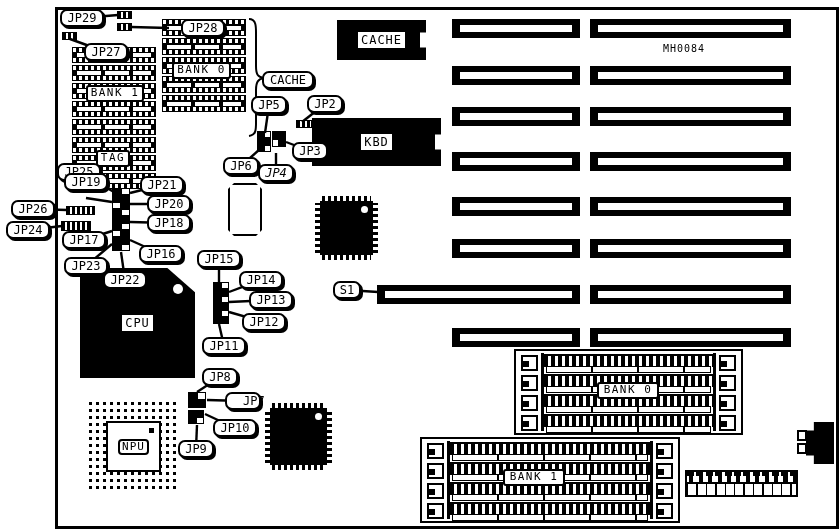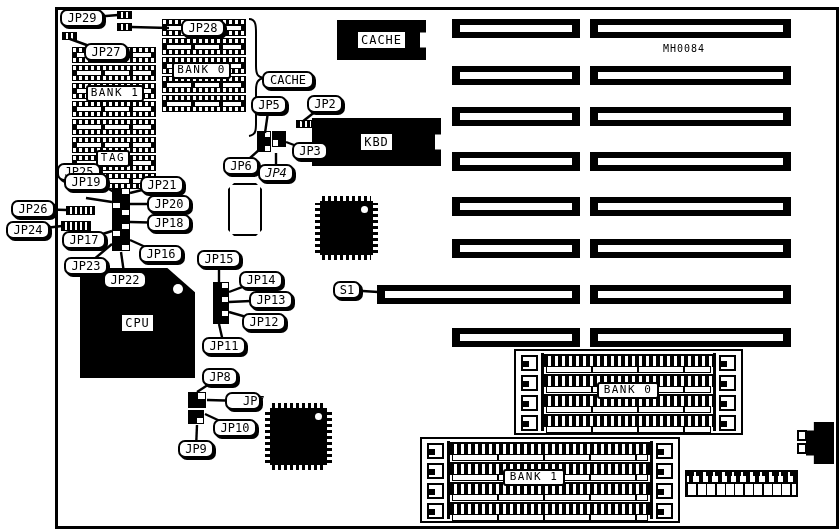--- a/index.html
+++ b/index.html
@@ -128,20 +128,26 @@
       <span class="pr"></span>
     <span class="body"></span>
       <span class="dot"></span>
   </div>
 
   <div class="cpu">
     <span class="cpudot"></span>
     <span class="chiplabel">CPU</span>
   </div>
 
+  <div class="npu">
+    <div class="core">
+      <span class="npudot"></span>
+      <span class="corelabel">NPU</span>
+    </div>
+  </div>
 
   <div class="xtal"></div>
 
   <div class="boardid">MH0084</div>
 
   <div class="pwr">
     <div class="cap"></div>
       <div class="stem"></div>
       <div class="holes"></div>
   </div>

